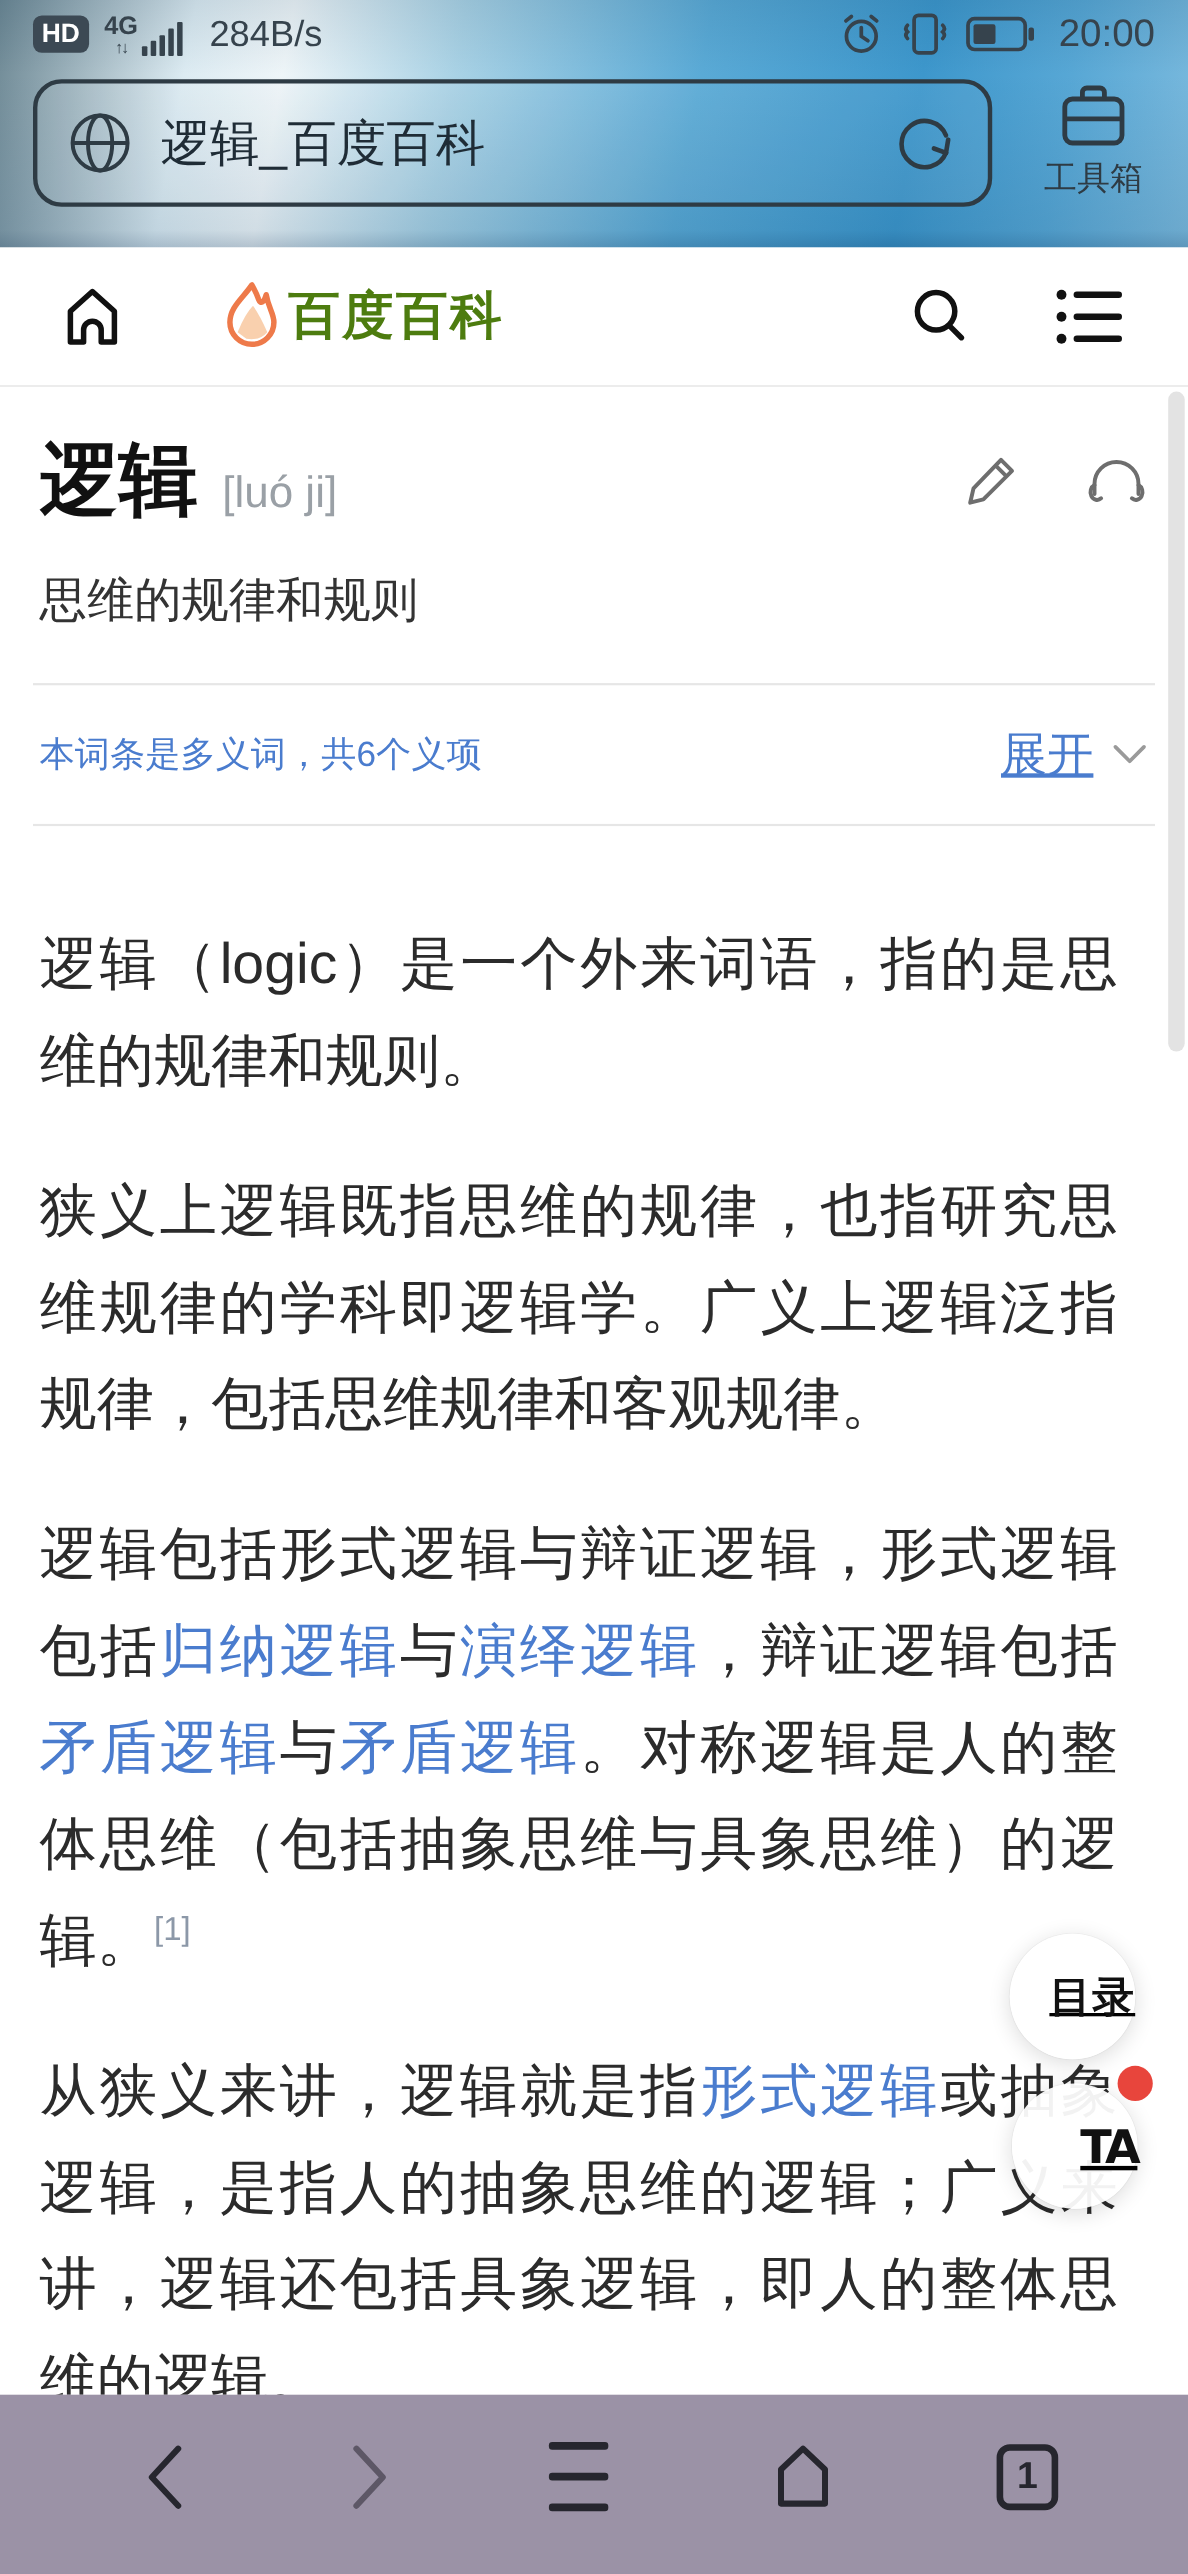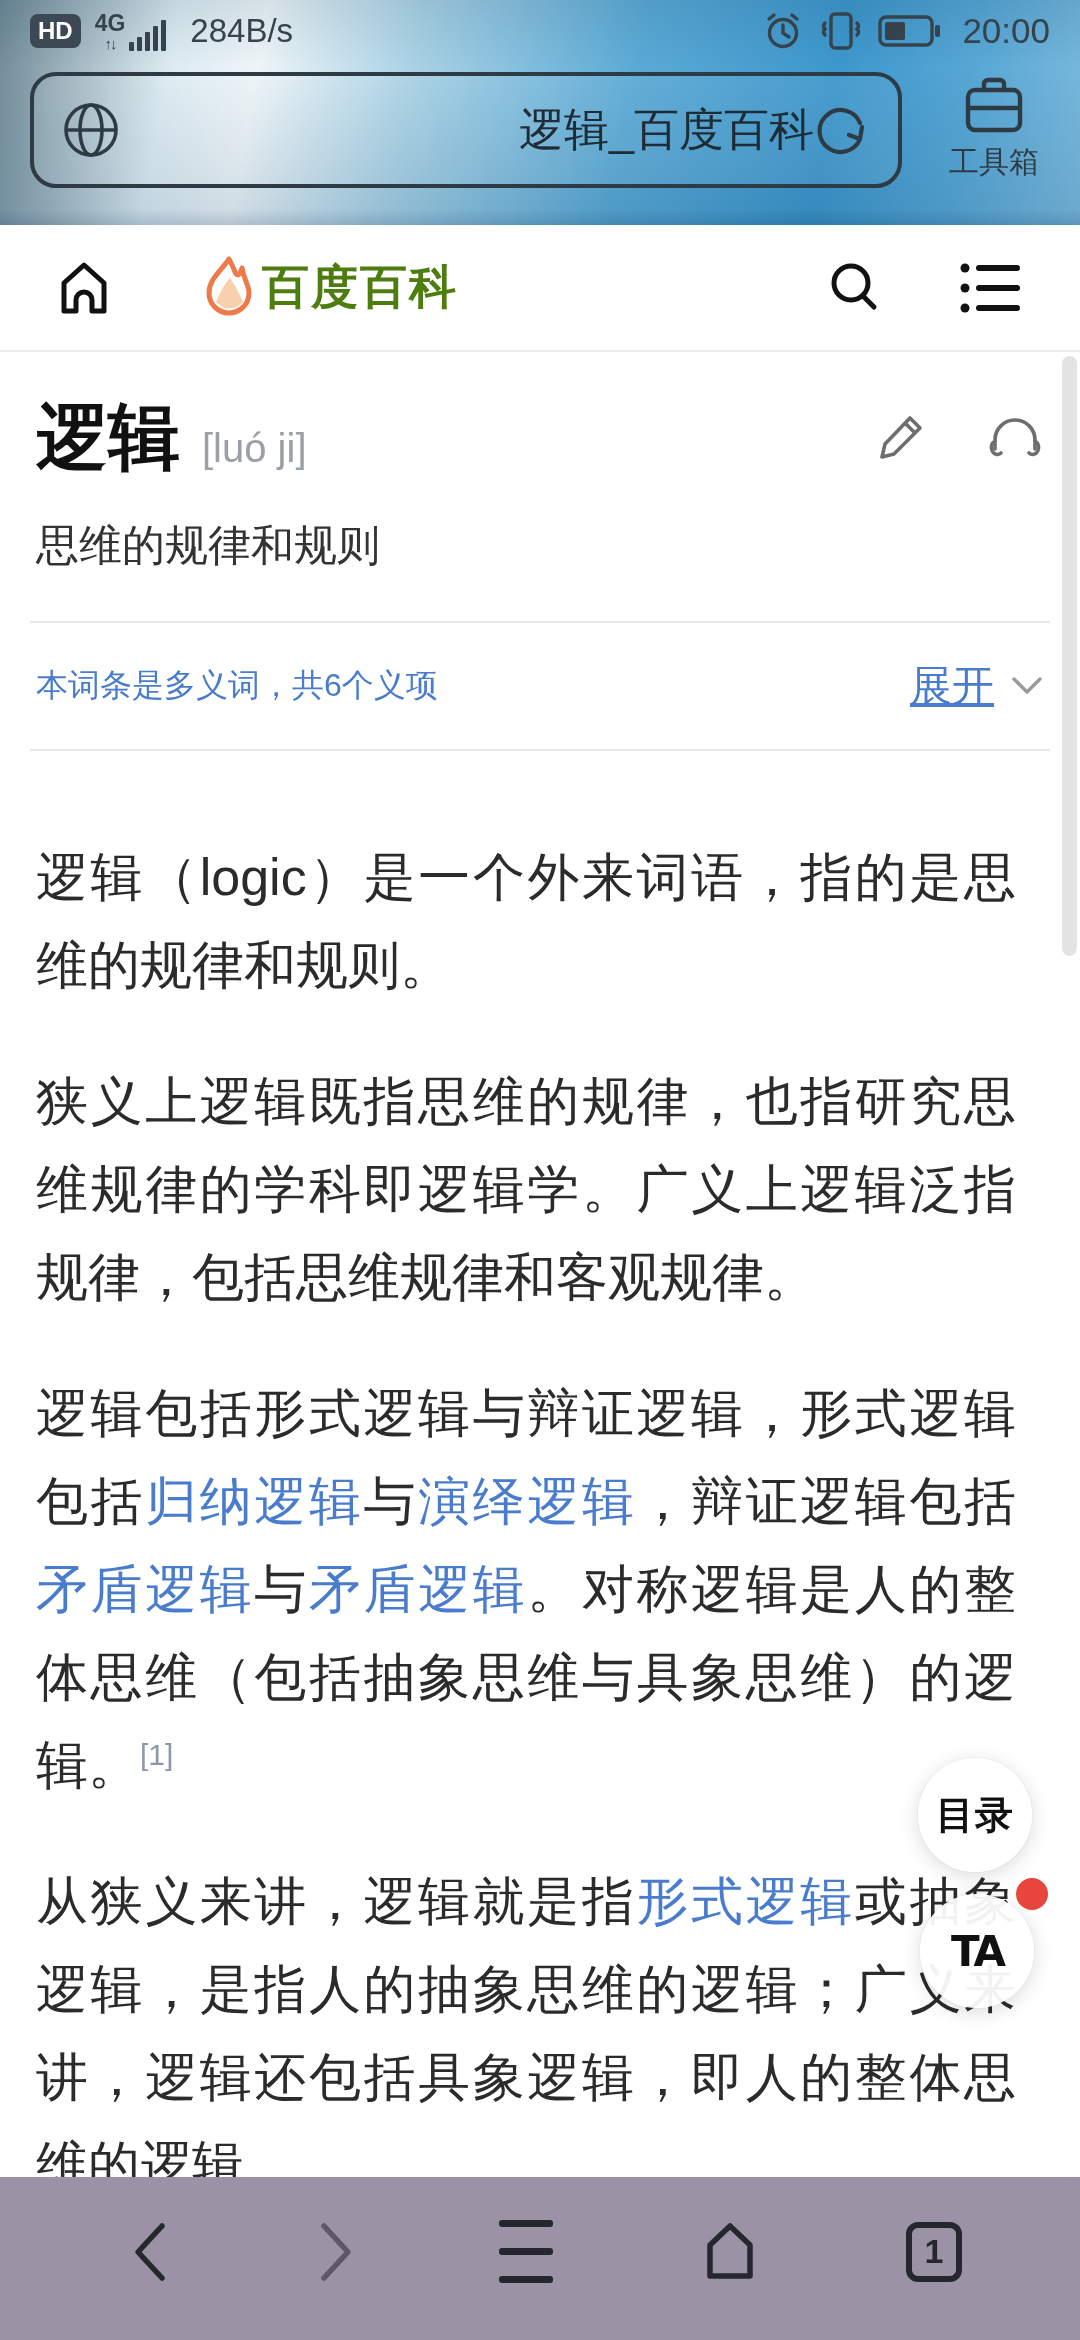--- a/index.html
+++ b/index.html
@@ -20,21 +20,21 @@
   .hd-badge { background:#3c4954; color:#fff; font-weight:bold; font-size:24px; padding:3px 8px; border-radius:8px; letter-spacing:0; }
   .net-group { display:flex; align-items:flex-end; gap:4px; }
   .net-col { display:flex; flex-direction:column; align-items:center; line-height:1; }
   .net-4g { font-size:23px; font-weight:bold; }
   .net-arrows { font-size:15px; letter-spacing:-2px; margin-top:1px; }
   .sig-bars { display:flex; align-items:flex-end; gap:3px; height:32px; }
   .sig-bars i { display:block; width:5px; background:#36434d; border-radius:1px; }
   .speed-text { font-size:33px; margin-left:10px; }
   .time-text { font-size:35px; margin-left:6px; }
 
-  .url-row { position:absolute; top:72px; left:0; width:1080px; height:150px; display:flex; align-items:flex-start;text-align:right; }
+  .url-row { position:absolute; top:72px; left:0; width:1080px; height:150px; display:flex; align-items:flex-start; }
   .url-bar { margin-left:30px; width:872px; height:116px; border:4px solid #2e3b44; border-radius:26px;
     display:flex; align-items:center; padding:0 26px; background:rgba(255,255,255,0.06); }
   .url-text { flex:1; font-size:45px; color:#1f2c36; margin-left:24px; white-space:nowrap; overflow:hidden; }
   .toolbox { margin-left:22px; width:140px; display:flex; flex-direction:column; align-items:center; padding-top:2px; }
   .toolbox-label { font-size:30px; color:#2e3b44; margin-top:6px; }
 
   
   .nav-bar { position:absolute; top:225px; left:0; width:1080px; height:127px; background:#fff;
     display:flex; align-items:center; padding:0 56px 0 50px; border-bottom:2px solid #ececec; }
   .nav-left { display:flex; align-items:center; gap:78px; }
@@ -61,21 +61,21 @@
     text-align:justify; word-break:break-word; }
   .wlink { color:#4a7cce; }
   .article-body sup { font-size:30px; color:#8c98a8; line-height:0; }
 
   
   .scroll-thumb { position:absolute; top:356px; right:3px; width:15px; height:600px; border-radius:8px; background:#e3e3e3; }
 
   
   .float-btn { position:absolute; width:114px; height:114px; border-radius:50%;
     background:rgba(255,255,255,0.94); box-shadow:0 4px 20px rgba(0,0,0,0.14), 0 0 0 1px rgba(0,0,0,0.03);
-    display:flex; align-items:center; justify-content:center; }
+    display:flex; align-items:center; justify-content:flex-end;text-decoration:underline; }
   .btn-toc { left:918px; top:1758px; }
   .btn-toc span { font-size:38px; font-weight:bold; color:#111; letter-spacing:1px; }
   .btn-ta { left:920px; top:1894px; }
   .ta-logo { position:relative; font-size:42px; font-weight:900; color:#111; letter-spacing:-3px; font-family:"DejaVu Sans","Liberation Sans",sans-serif; }
   .ta-dot { position:absolute; right:-14px; top:-16px; width:32px; height:32px; border-radius:50%; background:#e8453c; }
 
   
   .bottom-bar { position:absolute; top:2177px; left:0; width:1080px; height:163px;
     background:
       radial-gradient(ellipse 320px 170px at 12% 65%, rgba(176,160,178,0.9) 0%, rgba(176,160,178,0) 70%),

